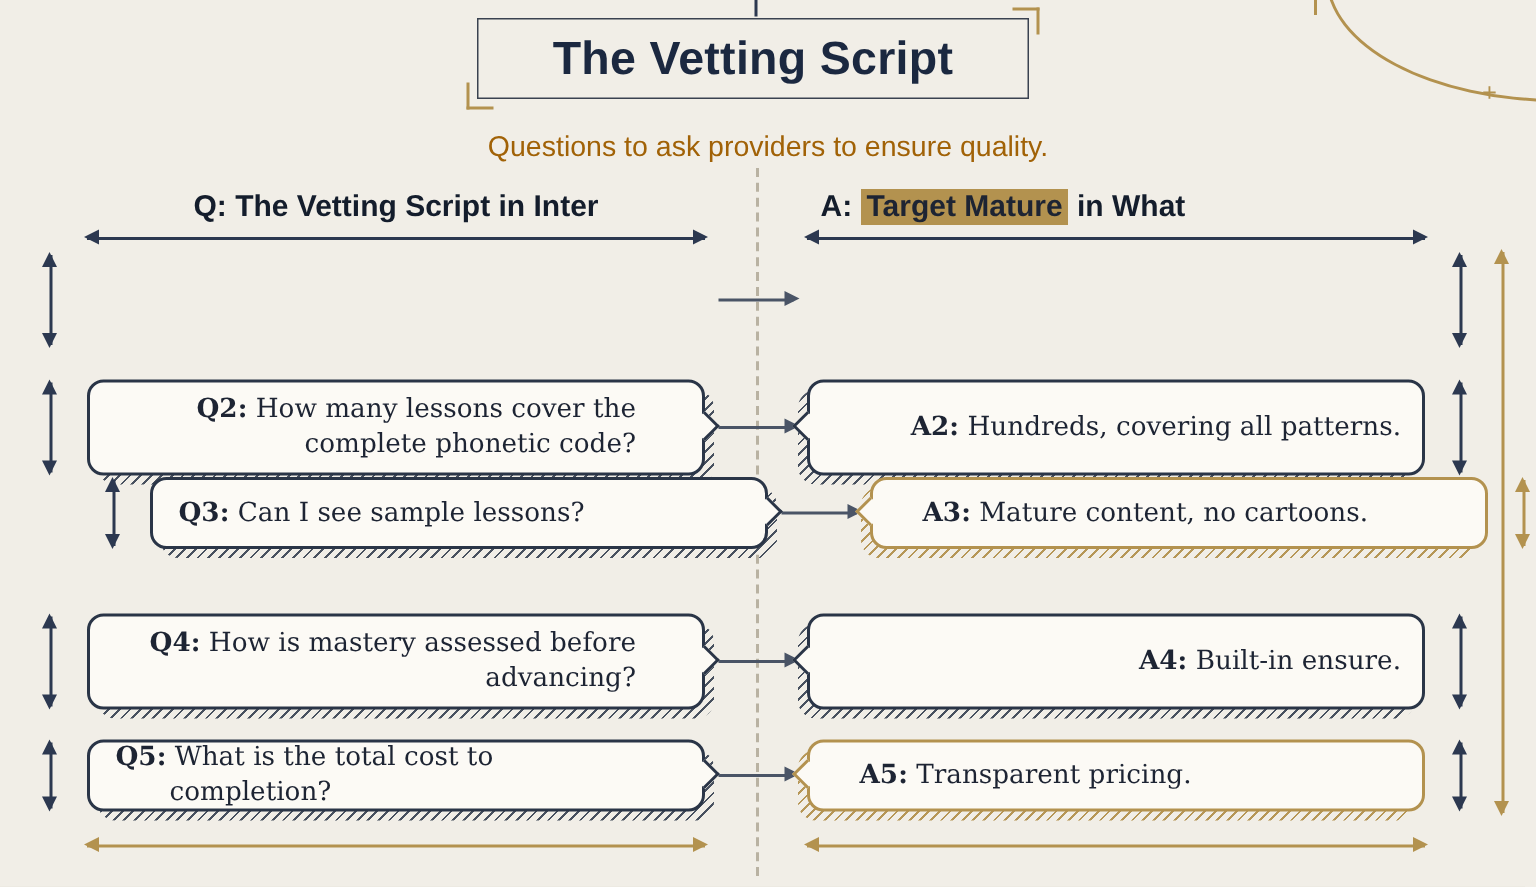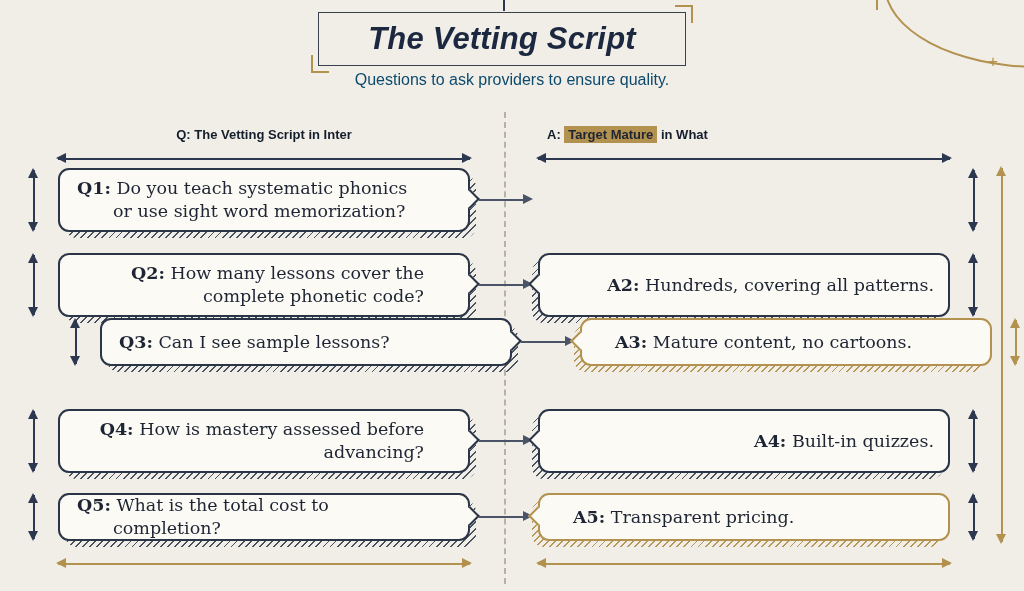--- a/index.html
+++ b/index.html
@@ -14,27 +14,27 @@
   .plus{position:absolute;left:988px;top:52px;color:#b3924f;font-family:"Liberation Sans",sans-serif;font-size:17px;}
 
   
   .title-frame{position:absolute;left:318px;top:12px;width:368px;height:54px;border:1.4px solid #3a4250;}
   .title-frame::before{content:"";position:absolute;left:-8px;bottom:-8px;width:16px;height:16px;
         border-left:2px solid #b3924f;border-bottom:2px solid #b3924f;}
   .title-frame::after{content:"";position:absolute;right:-8px;top:-8px;width:16px;height:16px;
         border-right:2px solid #b3924f;border-top:2px solid #b3924f;}
   .title{margin:0;width:100%;height:100%;display:flex;align-items:center;justify-content:center;
         font-family:"Liberation Sans","DejaVu Sans",sans-serif;font-size:31px;font-weight:bold;
-        color:#1b2840;letter-spacing:.2px;font-style:italic;}
-  .subtitle{position:absolute;top:71px;left:0;width:100%;margin:0;text-align:center;
-        font-family:"Liberation Sans","DejaVu Sans",sans-serif;font-size:16px;color:#0c4a6e;}
+        color:#1b2840;letter-spacing:.2px;}
+  .subtitle{position:absolute;top:88px;left:0;width:100%;margin:0;text-align:center;
+        font-family:"Liberation Sans","DejaVu Sans",sans-serif;font-size:19px;color:#a16207;}
 
   
   .col-head{position:absolute;top:127px;width:412px;font-family:"Liberation Sans","DejaVu Sans",sans-serif;
-        font-weight:bold;font-size:13px;color:#141d2c;}
+        font-weight:bold;font-size:20px;color:#141d2c;}
   .q-head{left:58px;text-align:center;}
   .a-head{left:538px;text-align:left;padding-left:9px;}
   .hl{background:#b3924f;padding:1px 4px;color:#1d2433;}
 
   
   .hdim{position:absolute;height:0;border-top:2px solid currentColor;color:#2c3850;}
   .hdim::before{content:"";position:absolute;left:-2px;top:-7px;width:0;height:0;
         border-top:5px solid transparent;border-bottom:5px solid transparent;border-right:10px solid currentColor;}
   .hdim::after{content:"";position:absolute;right:-2px;top:-7px;width:0;height:0;
         border-top:5px solid transparent;border-bottom:5px solid transparent;border-left:10px solid currentColor;}
@@ -106,27 +106,20 @@
   <div class="col-head q-head">Q: The Vetting Script in Inter</div>
   <div class="col-head a-head"><span>A: </span><span class="hl">Target Mature</span><span> in What</span></div>
 
   <div class="hdim head-dim-q"></div>
   <div class="hdim head-dim-a"></div>
 
   <div class="center-dash"></div>
 
   <div class="row r1">
     <div class="vdim vl"></div>
-    <div class="bub qb">
-      <div class="hatch h-navy"></div>
-      <div class="box">
-        <p class="txt"><b class="lab">Q1:</b> <span>Do you teach systematic phonics or use sight word memorization?</span></p>
-      </div>
-      <div class="tail"></div>
-    </div>
     <div class="conn"></div>
     <div class="vdim vr"></div>
   </div>
 
   <div class="row r2">
     <div class="vdim vl"></div>
     <div class="bub qb">
       <div class="hatch h-navy"></div>
       <div class="box">
         <p class="txt"><b class="lab">Q2:</b> <span>How many lessons cover the complete phonetic code?</span></p>
@@ -170,21 +163,21 @@
       <div class="hatch h-navy"></div>
       <div class="box">
         <p class="txt"><b class="lab">Q4:</b> <span>How is mastery assessed before advancing?</span></p>
       </div>
       <div class="tail"></div>
     </div>
     <div class="conn"></div>
     <div class="bub ab">
       <div class="hatch h-navy"></div>
       <div class="box">
-        <p class="txt"><b class="lab">A4:</b> <span>Built-in quizzes.</span></p>
+        <p class="txt"><b class="lab">A4:</b> <span>Built-in ensure.</span></p>
       </div>
       <div class="tail"></div>
     </div>
     <div class="vdim vr"></div>
   </div>
 
   <div class="row r5">
     <div class="vdim vl"></div>
     <div class="bub qb">
       <div class="hatch h-navy"></div>

